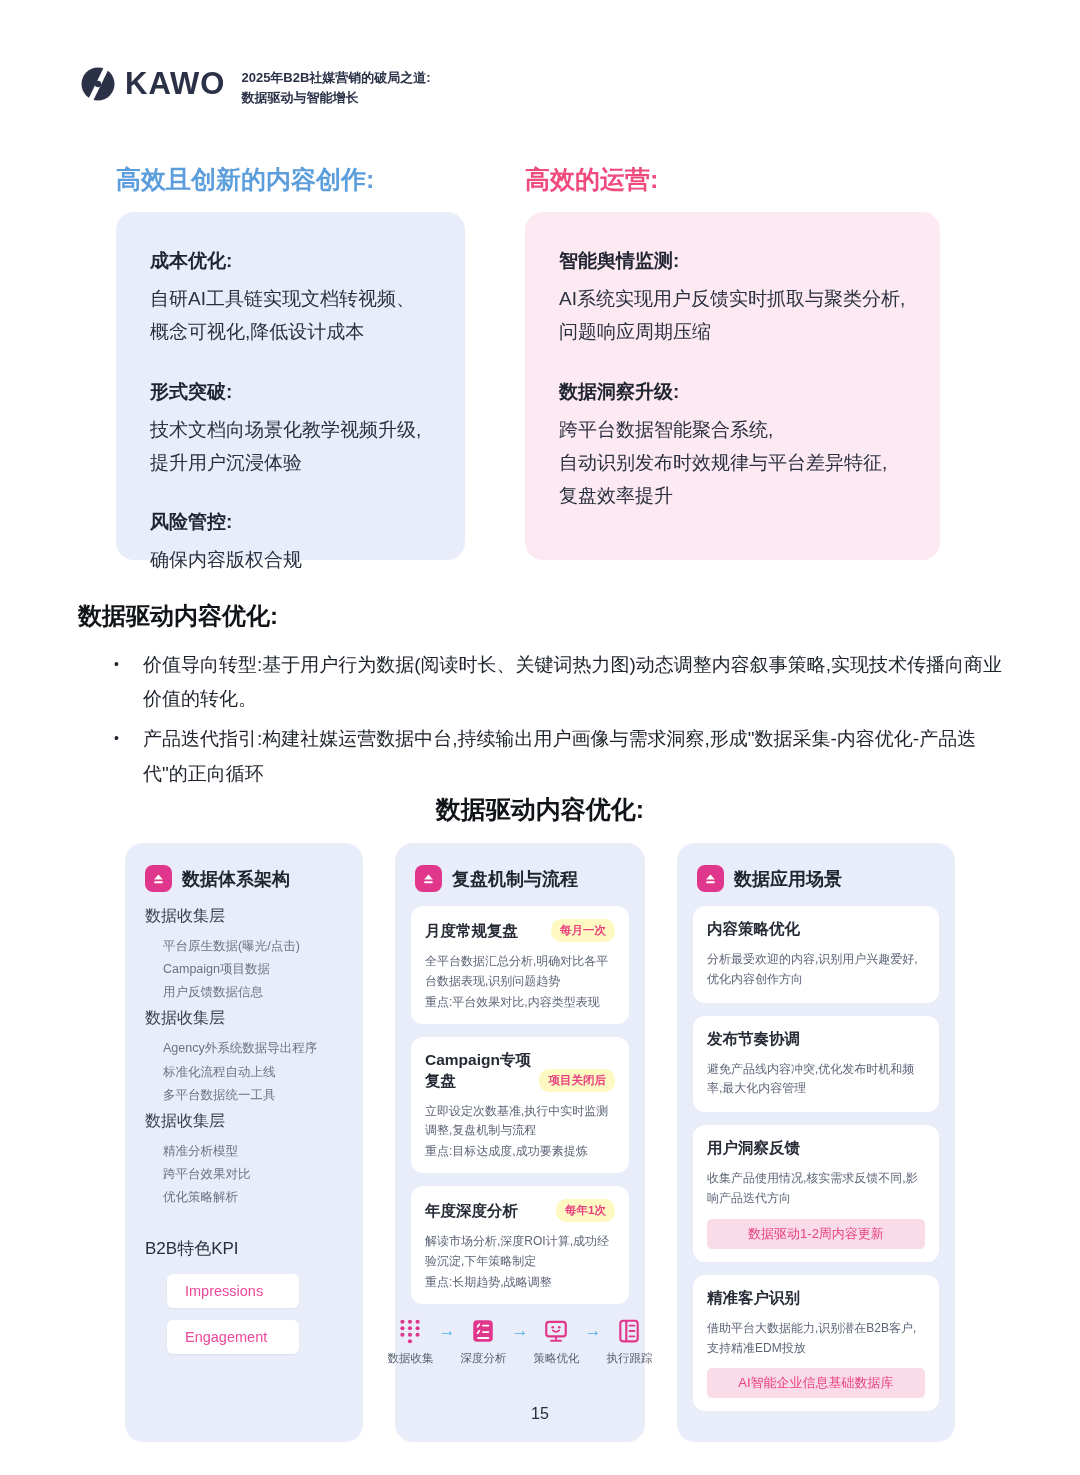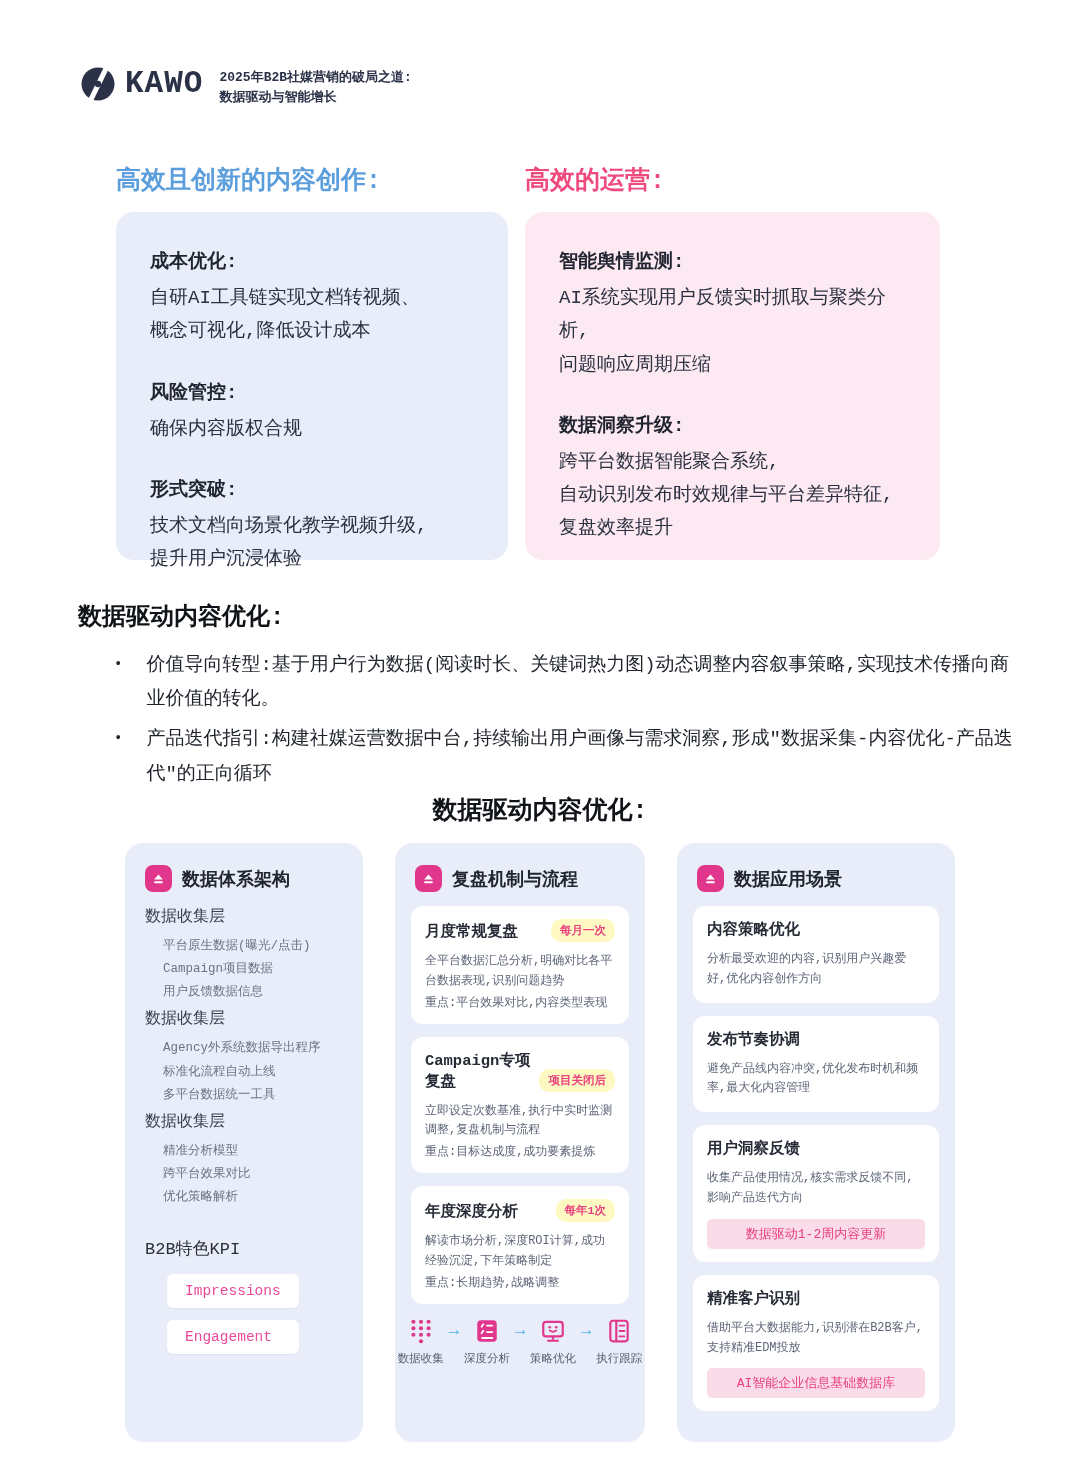--- a/index.html
+++ b/index.html
@@ -1,30 +1,30 @@
 <!DOCTYPE html>
 <html><head>
 <meta charset="utf-8">
 <style>
   html,body{margin:0;padding:0;background:#ffffff;}
   .page{position:relative;width:1080px;height:1475px;background:#ffffff;overflow:hidden;
-        font-family:Liberation Mono, monospace;color:#23272f;}
+        font-family:Liberation Sans, sans-serif;color:#23272f;}
 
   
   .header{position:absolute;left:80px;top:66px;display:flex;align-items:flex-start;gap:16px;}
   .logo{display:flex;align-items:center;gap:9px;}
   .logo-mark{width:36px;height:36px;flex:0 0 auto;}
   .logo-text{font-size:31px;font-weight:bold;color:#2B3147;letter-spacing:1px;line-height:36px;}
   .subtitle{font-size:13px;font-weight:bold;color:#2B3147;line-height:1.55;padding-top:2px;}
 
   
   .col-title{font-size:25px;font-weight:bold;margin:0 0 16px 0;}
   .col-title.blue{color:#5C9EDC;}
   .col-title.pink{color:#EE4A7E;}
-  .top-left{position:absolute;left:116px;top:163px;width:392px;}
+  .top-left{position:absolute;left:116px;top:163px;width:349px;}
   .top-right{position:absolute;left:525px;top:163px;width:415px;}
   .bigcard{border-radius:18px;box-sizing:border-box;height:348px;padding:36px 34px;}
   .bigcard.blue{background:#E9EDF9;}
   .bigcard.pink{background:#FCE9F1;}
   .block h4{font-size:19px;font-weight:bold;color:#1f2430;margin:0 0 8px 0;}
   .block p{font-size:19px;color:#2a3040;margin:0;line-height:1.75;}
   .block{margin-bottom:30px;}
   .block:last-child{margin-bottom:0;}
 
   
@@ -99,27 +99,27 @@
 
   <div class="top-left">
     <h2 class="col-title blue">高效且创新的内容创作:</h2>
     <div class="bigcard blue">
       <div class="block">
         <h4>成本优化:</h4>
         <p>自研AI工具链实现文档转视频、</p>
         <p>概念可视化,降低设计成本</p>
       </div>
       <div class="block">
-        <h4>风险管控:</h4>
-        <p>确保内容版权合规</p>
-      </div>
-      <div class="block">
         <h4>形式突破:</h4>
         <p>技术文档向场景化教学视频升级,</p>
         <p>提升用户沉浸体验</p>
+      </div>
+      <div class="block">
+        <h4>风险管控:</h4>
+        <p>确保内容版权合规</p>
       </div>
     </div>
   </div>
 
   <div class="top-right">
     <h2 class="col-title pink">高效的运营:</h2>
     <div class="bigcard pink">
       <div class="block">
         <h4>智能舆情监测:</h4>
         <p>AI系统实现用户反馈实时抓取与聚类分析,</p>
@@ -308,13 +308,14 @@
 
       <div class="sub">
         <div class="sub-title">精准客户识别</div>
         <div class="sub-body">借助平台大数据能力,识别潜在B2B客户,支持精准EDM投放</div>
         <div class="hl">AI智能企业信息基础数据库</div>
       </div>
     </div>
 
   </div>
 
+  <div class="page-num">15</div>
 </div>
 
 </body></html>

